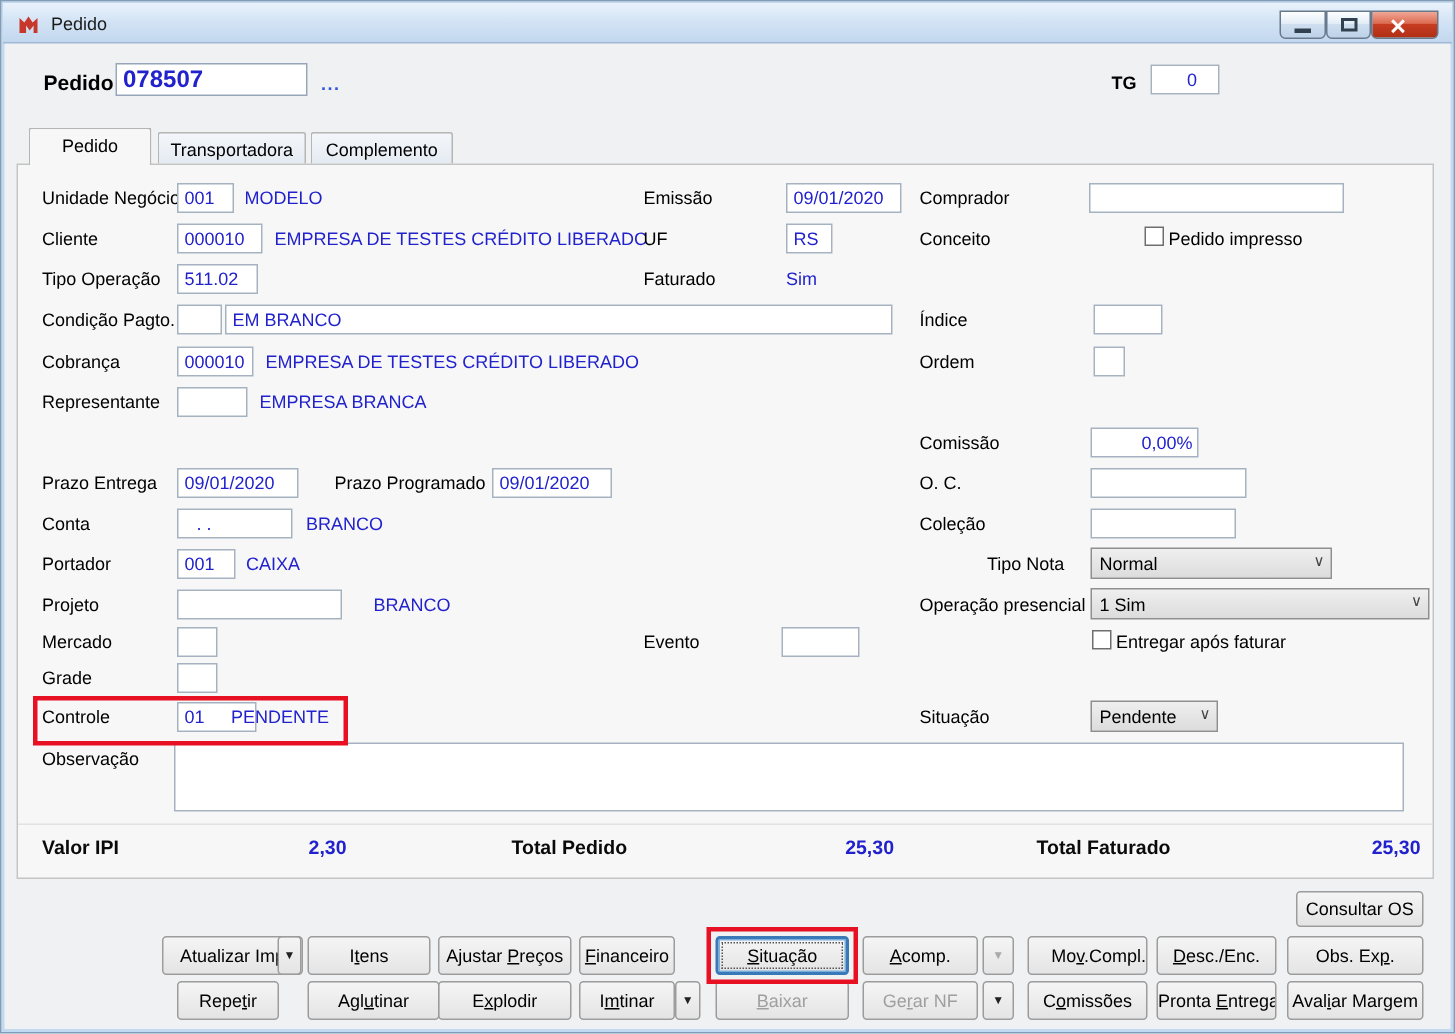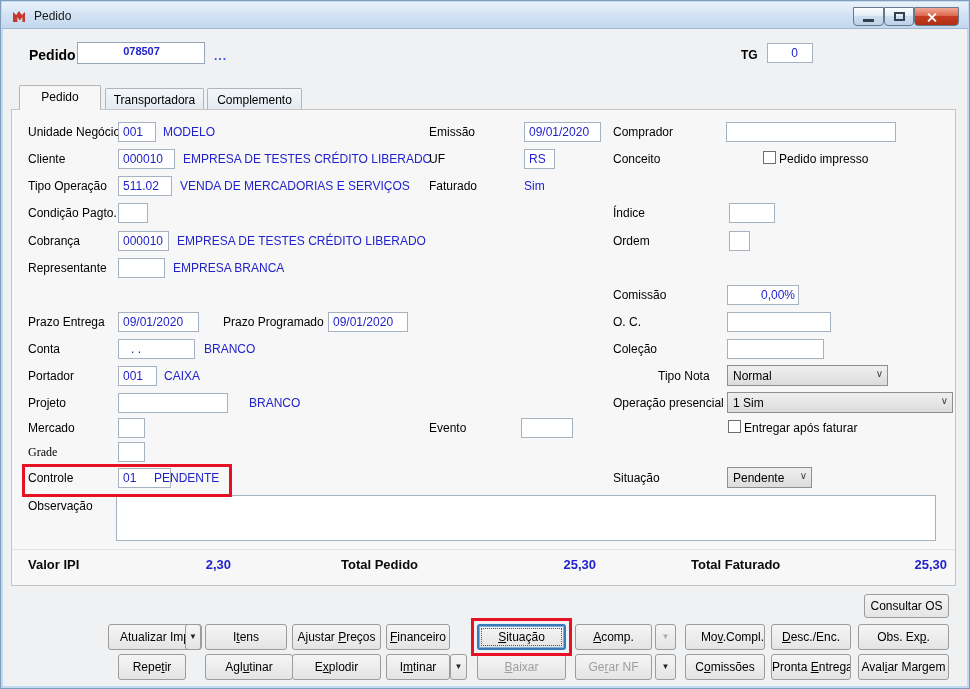--- a/index.html
+++ b/index.html
@@ -70,21 +70,21 @@
     <div class="wbtn" style="left:882px;width:30px;">
       <span class="glyph-max"></span>
     </div>
     <div class="wbtn close" style="left:912px;width:45px;">
       <span class="glyph-x1"></span>
       <span class="glyph-x2"></span>
     </div>
   </div>
 
   <div class="lbl" style="left:28px;top:46px;font-size:14px;font-weight:bold;">Pedido</div>
-  <div class="fld" style="left:76px;top:41px;width:128px;height:22px;font-weight:bold;font-size:11px;border-color:#8fa0b0;border:1px solid #96a6b8;text-align:center;">078507</div>
+  <div class="fld" style="left:76px;top:41px;width:128px;height:22px;font-weight:bold;font-size:16px;border-color:#8fa0b0;border:1px solid #96a6b8;">078507</div>
   <div class="ell" style="left:213px;top:48px;">...</div>
   <div class="lbl" style="left:740px;top:47px;font-weight:bold;">TG</div>
   <div class="fld tr" style="left:766px;top:42px;width:46px;padding-right:14px;">0</div>
 
   <div class="tab active" style="left:18px;width:82px;">Pedido</div>
   <div class="tab" style="left:104px;width:99px;">Transportadora</div>
   <div class="tab" style="left:206px;width:95px;">Complemento</div>
   <div class="panel"></div>
 
   <div class="lbl" style="left:27px;top:124px;z-index:2;">Unidade Negócio</div>
@@ -99,26 +99,26 @@
   <div class="fld" style="left:117px;top:148px;width:57px;z-index:2;">000010</div>
   <div class="val" style="left:182px;top:151px;z-index:2;">EMPRESA DE TESTES CRÉDITO LIBERADC</div>
   <div class="lbl" style="left:428px;top:151px;z-index:2;">UF</div>
   <div class="fld" style="left:523px;top:148px;width:31px;z-index:2;">RS</div>
   <div class="lbl" style="left:612px;top:151px;z-index:2;">Conceito</div>
   <div class="cb" style="left:762px;top:150px;z-index:2;"></div>
   <div class="lbl" style="left:778px;top:151px;z-index:2;">Pedido impresso</div>
 
   <div class="lbl" style="left:27px;top:178px;z-index:2;">Tipo Operação</div>
   <div class="fld" style="left:117px;top:175px;width:54px;z-index:2;">511.02</div>
-  <div class="val" style="left:179px;top:178px;z-index:2;">VENDA DE MERCADORIAS E SERVIÇOS</div>
   <div class="lbl" style="left:428px;top:178px;z-index:2;">Faturado</div>
   <div class="val" style="left:523px;top:178px;z-index:2;">Sim</div>
 
   <div class="lbl" style="left:27px;top:205px;z-index:2;">Condição Pagto.</div>
   <div class="fld" style="left:117px;top:202px;width:30px;z-index:2;"></div>
+  <div class="fld" style="left:149px;top:202px;width:445px;z-index:2;">EM BRANCO</div>
   <div class="lbl" style="left:612px;top:205px;z-index:2;">Índice</div>
   <div class="fld" style="left:728px;top:202px;width:46px;z-index:2;"></div>
 
   <div class="lbl" style="left:27px;top:233px;z-index:2;">Cobrança</div>
   <div class="fld" style="left:117px;top:230px;width:51px;z-index:2;">000010</div>
   <div class="val" style="left:176px;top:233px;z-index:2;">EMPRESA DE TESTES CRÉDITO LIBERADO</div>
   <div class="lbl" style="left:612px;top:233px;z-index:2;">Ordem</div>
   <div class="fld" style="left:728px;top:230px;width:21px;z-index:2;"></div>
 
   <div class="lbl" style="left:27px;top:260px;z-index:2;">Representante</div>
@@ -159,21 +159,21 @@
     <span class="chev">∨</span>
   </div>
 
   <div class="lbl" style="left:27px;top:420px;z-index:2;">Mercado</div>
   <div class="fld" style="left:117px;top:417px;width:27px;z-index:2;"></div>
   <div class="lbl" style="left:428px;top:420px;z-index:2;">Evento</div>
   <div class="fld" style="left:520px;top:417px;width:52px;z-index:2;"></div>
   <div class="cb" style="left:727px;top:419px;z-index:2;"></div>
   <div class="lbl" style="left:743px;top:420px;z-index:2;">Entregar após faturar</div>
 
-  <div class="lbl" style="left:27px;top:444px;z-index:2;font-family:Liberation Serif, serif;">Grade</div>
+  <div class="lbl" style="left:27px;top:444px;z-index:2;">Grade</div>
   <div class="fld" style="left:117px;top:441px;width:27px;z-index:2;"></div>
 
   <div class="lbl" style="left:27px;top:470px;z-index:2;">Controle</div>
   <div class="fld" style="left:117px;top:467px;width:53px;z-index:2;">01</div>
   <div class="val" style="left:153px;top:470px;z-index:2;">PENDENTE</div>
   <div class="redbox" style="left:21px;top:463px;width:210px;height:33px;"></div>
   <div class="lbl" style="left:612px;top:470px;z-index:2;">Situação</div>
   <div class="combo" style="left:726px;top:466px;width:85px;z-index:2;">
     <span>Pendente</span>
     <span class="chev">∨</span>

